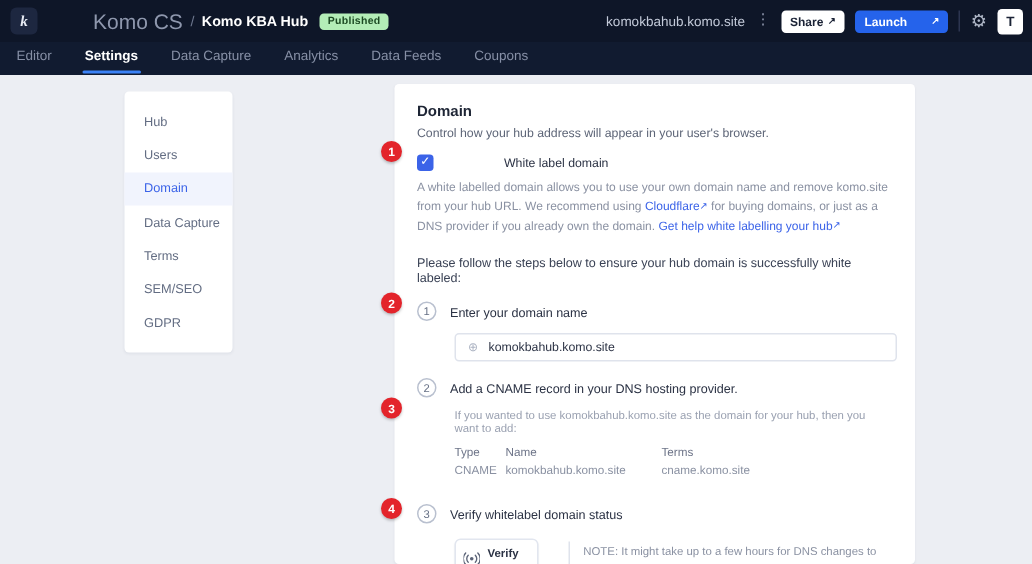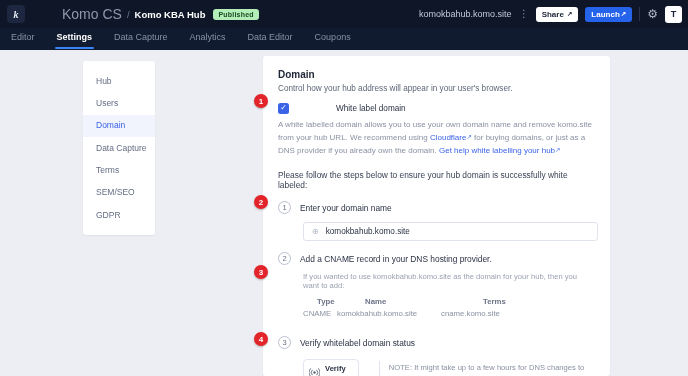--- a/index.html
+++ b/index.html
@@ -37,21 +37,21 @@
     padding-right: 6px;
   }
   .site-url { color: #c3cad9; font-size: 9px; }
   .kebab { color: #8e97ad; font-size: 10px; letter-spacing: 0; line-height: 1; }
   .btn-share {
     background: #ffffff; color: #1b2336; font-size: 8px; font-weight: bold;
     border-radius: 3px; padding: 3px 6px; display: flex; align-items: center; gap: 3px;
   }
   .btn-launch {
     background: #2563eb; color: #ffffff; font-size: 8px; font-weight: bold;
-    border-radius: 3px; padding: 3px 6px; display: flex; align-items: center; gap: 1px;
+    border-radius: 3px; padding: 3px 6px; display: flex; align-items: center; gap: 16px;
   }
   .vdiv { width: 1px; height: 14px; background: #2b3category; background: #2c3550; }
   .gear { color: #aeb6c6; font-size: 12px; line-height: 1; }
   .avatar {
     width: 17px; height: 17px; border-radius: 3px; background: #ffffff;
     color: #1b2336; font-size: 9px; font-weight: bold;
     display: flex; align-items: center; justify-content: center;
   }
 
   
@@ -124,21 +124,21 @@
     border: 1px solid #dfe3ec; border-radius: 3px; background: #fff;
     display: flex; align-items: center; gap: 7px; padding: 0 8px;
   }
   .globe { color: #adb4c3; font-size: 8px; line-height: 1; }
   .domain-val { font-size: 8.2px; color: #2b3244; }
 
   .sub-note { font-size: 7.6px; color: #9aa1b1; margin: 7px 0 0 25px; }
 
   .dns-table { margin: 7px 0 0 25px; }
   .dns-head, .dns-body { display: flex; }
-  .dns-head div { font-size: 7.8px; color: #6d real; color: #6d7488; font-weight: bold; margin-left: 14px; }
+  .dns-head div { font-size: 7.8px; color: #6d real; color: #6d7488; font-weight: normal; }
   .dns-body div { font-size: 7.8px; color: #8a91a2; }
   .c1 { width: 34px; }
   .c2 { width: 104px; }
   .c3 { width: 90px; }
   .dns-body { margin-top: 3px; }
 
   .verify-row { display: flex; align-items: flex-start; gap: 0; margin: 10px 0 0 25px; }
   .btn-verify {
     width: 58px; min-height: 24px;
     border: 1px solid #e2e6ef; border-radius: 4px; background: #fff;
@@ -184,21 +184,21 @@
     <span class="gear">⚙</span>
     <div class="avatar">T</div>
   </div>
 </div>
 
 <div class="tabbar">
   <div class="tab">Editor</div>
   <div class="tab active">Settings</div>
   <div class="tab">Data Capture</div>
   <div class="tab">Analytics</div>
-  <div class="tab">Data Editor</div>
+  <div class="tab">Data Feeds</div>
   <div class="tab">Coupons</div>
 </div>
 
 <div class="page">
 
   <div class="sidecard">
     <div class="side-item">Hub</div>
     <div class="side-item">Users</div>
     <div class="side-item active">Domain</div>
     <div class="side-item">Data Capture</div>

